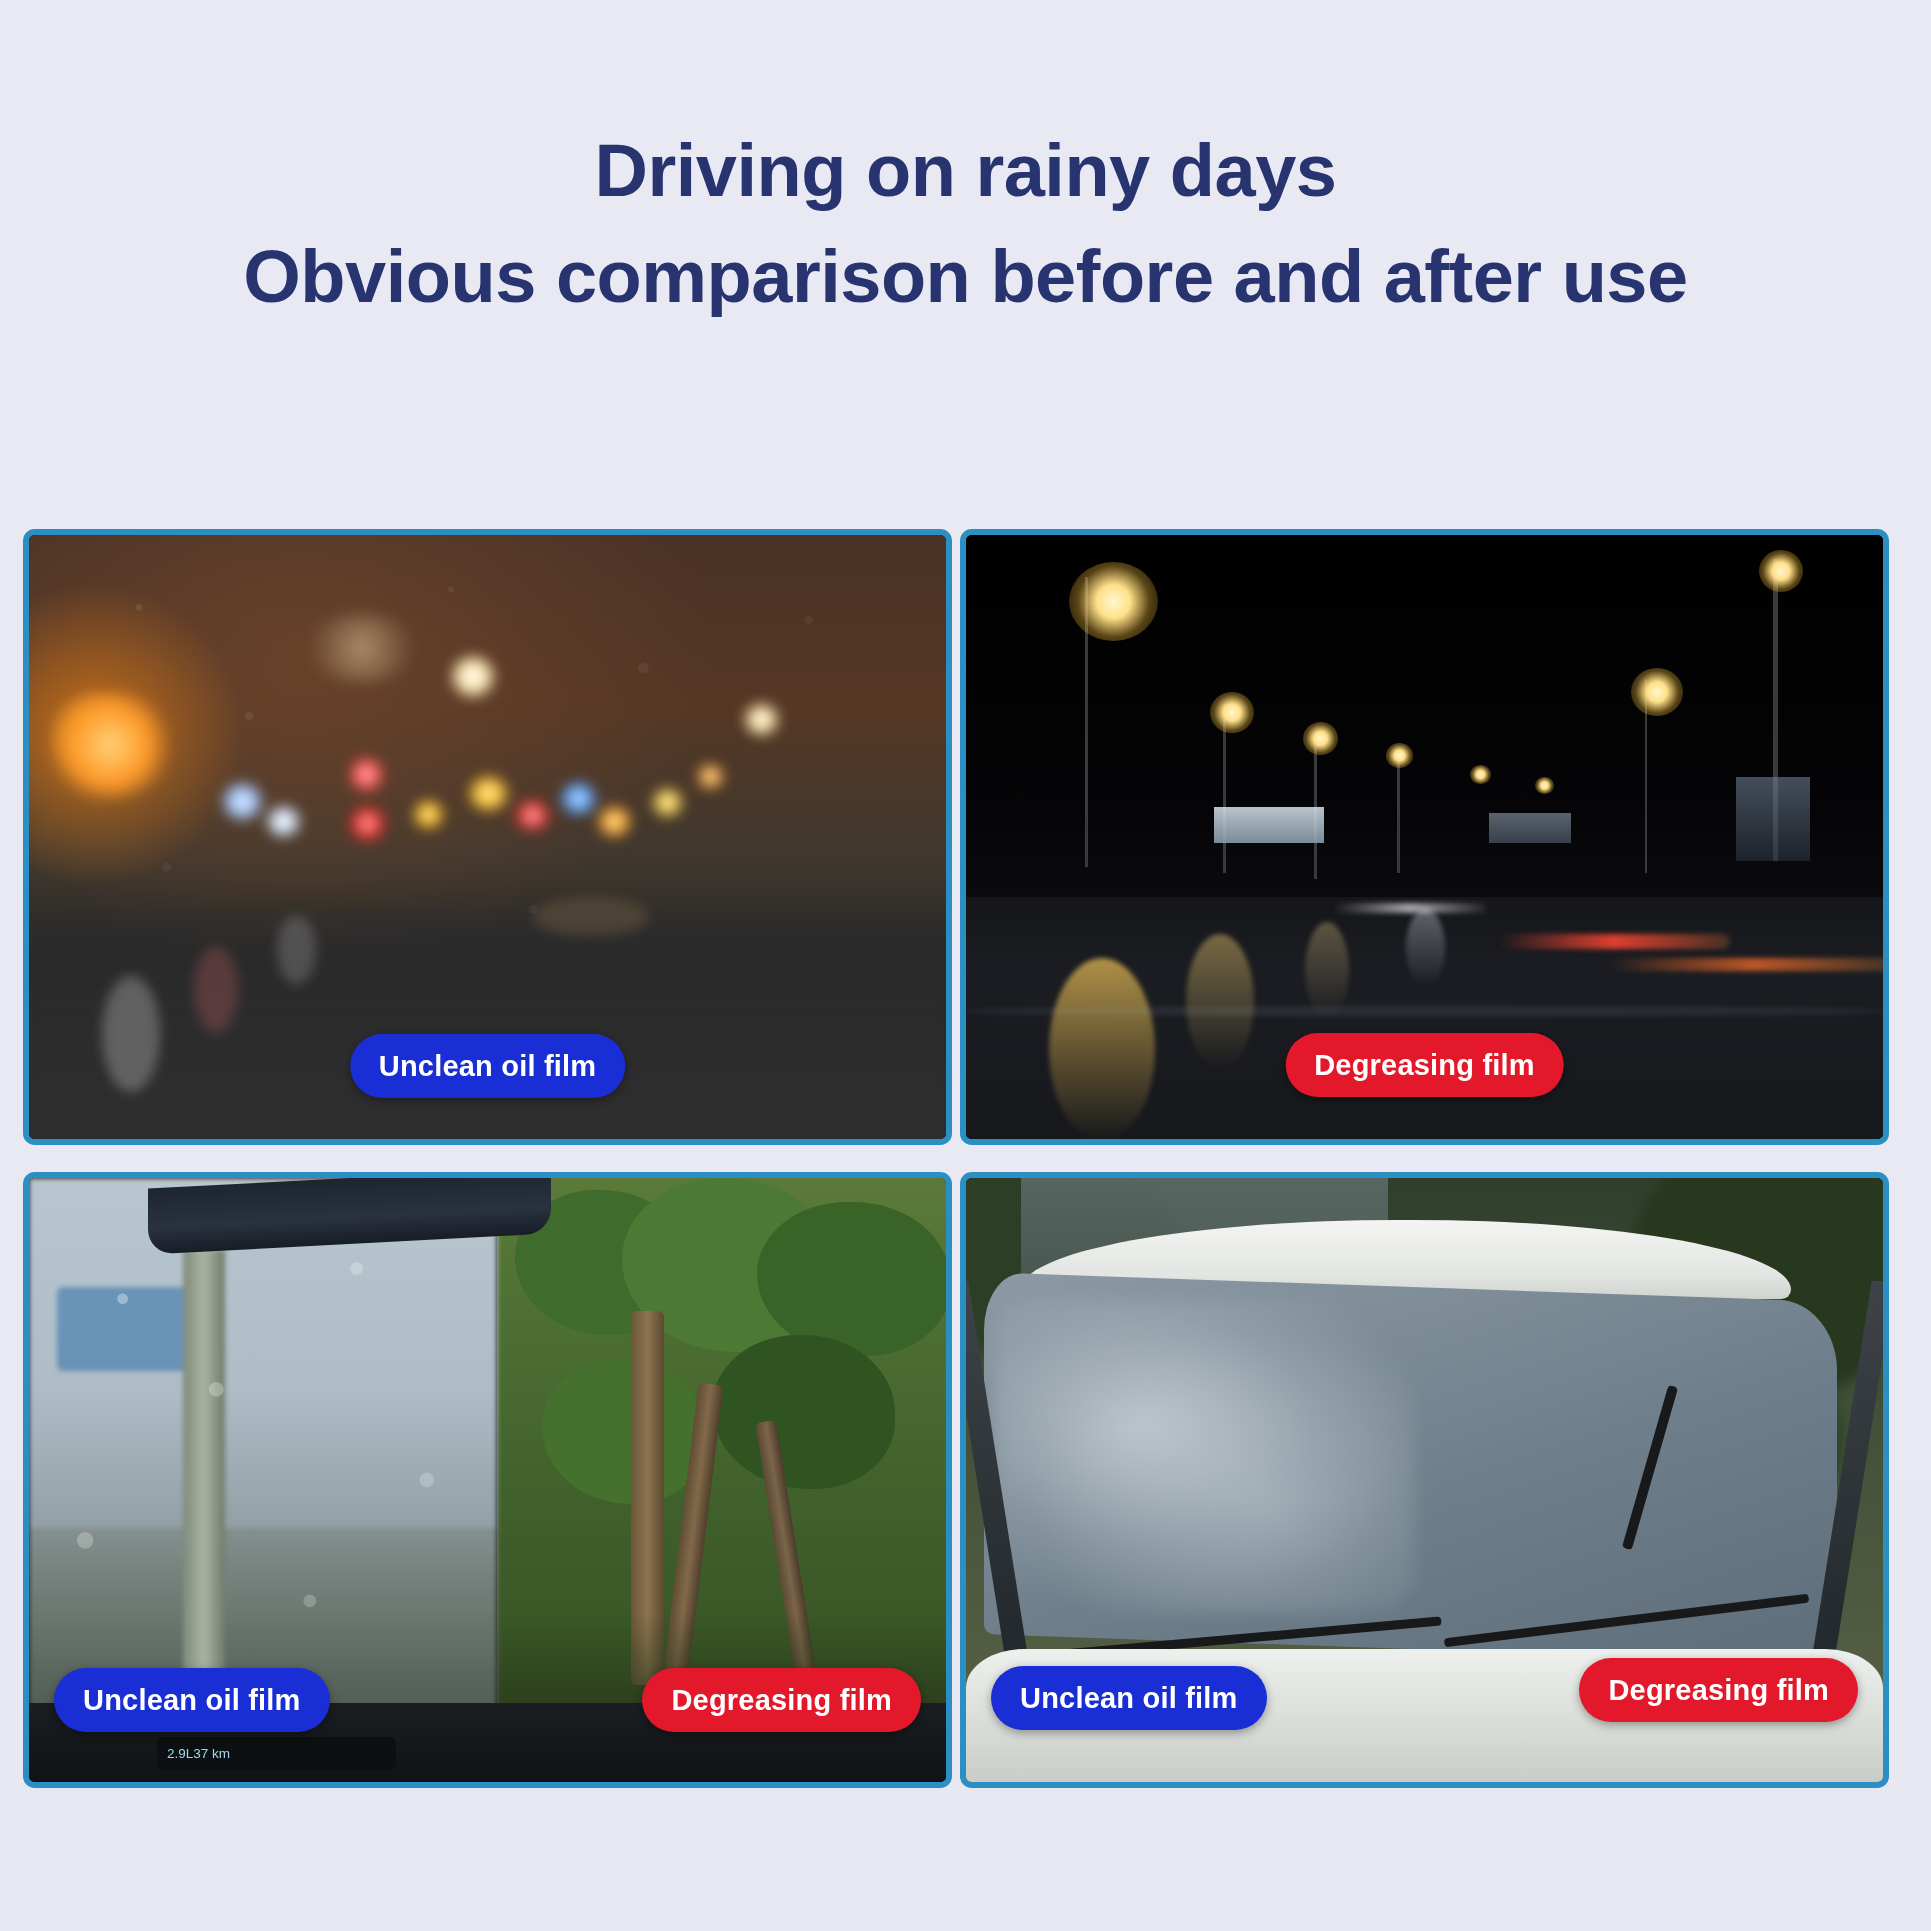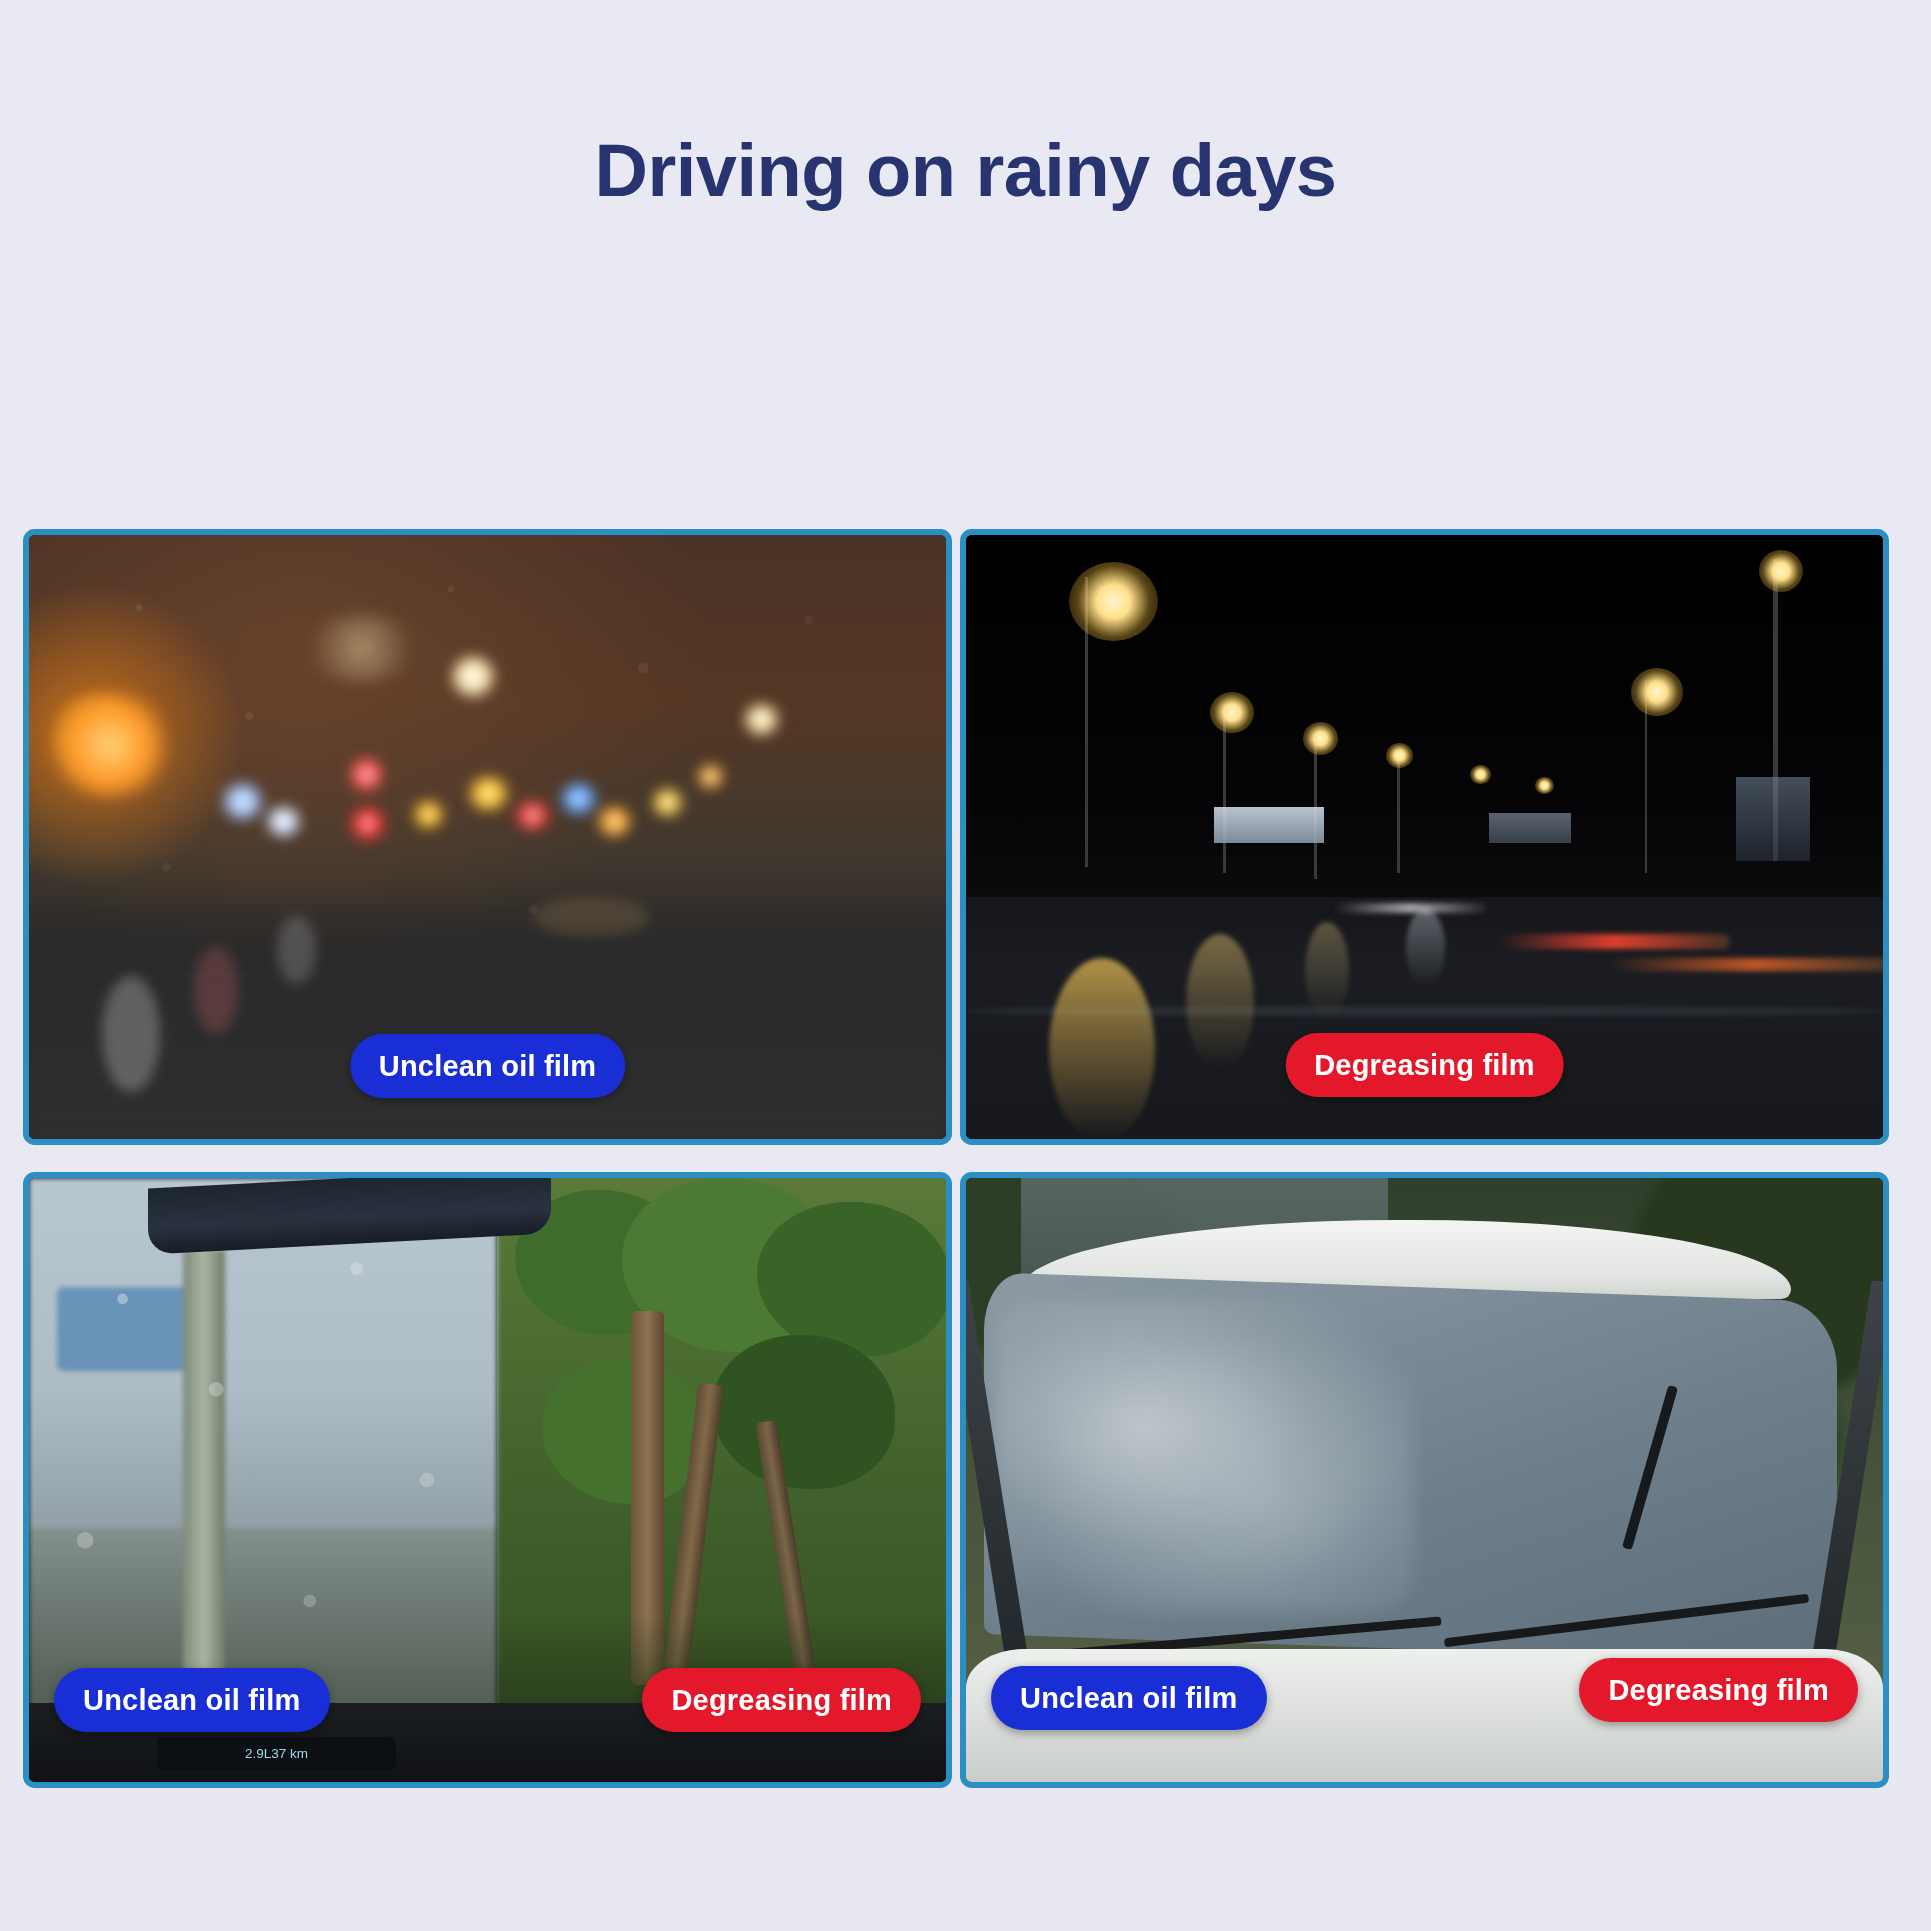--- a/index.html
+++ b/index.html
@@ -173,21 +173,21 @@
     transform: skewY(-3deg);
   }
   .dash {
     position: absolute; left: 0; right: 0; bottom: 0; height: 13%;
     background: linear-gradient(180deg, #1b1e22 0%, #101215 100%);
   }
   .dash-screen {
     position: absolute; left: 14%; bottom: 2%; width: 26%; height: 5.5%;
     background: #0d1013; border-radius: 5.8px;
     color: #9fd8e8; font-size: 13.5px;
-    display: flex; align-items: center; justify-content: center;
+    display: flex; align-items: center; justify-content: flex-start;
     padding: 0 9.7px; box-sizing: border-box;
   }
 
   
   .p4-bg {
     position: absolute; inset: 0;
     background: linear-gradient(180deg, #2f3f2c 0%, #3a4a33 25%, #46543b 50%, #5a6348 100%);
   }
   .p4-foliage { position: absolute; border-radius: 50%; filter: blur(5.8px); }
   .p4-roof {
@@ -222,20 +222,21 @@
     background: linear-gradient(180deg, #3d4348 0%, #23282c 100%);
   }
 </style>
 </head>
 <body>
 
 <div class="page">
 
   <div class="heading">
     <span class="line1">Driving on rainy days</span>
+    <span class="line2">Obvious comparison before and after use</span>
   </div>
 
   <div class="grid">
 
     <div class="panel">
       <div class="scene">
         <div class="p1-bg"></div>
 
         <div class="p1-lights">
           <div class="blob" style="left:2%;  top:26%; width:126px; height:106px; background:radial-gradient(circle,#ffd27a 0%,#ff9b2a 45%,rgba(255,140,20,0) 75%);"></div>

